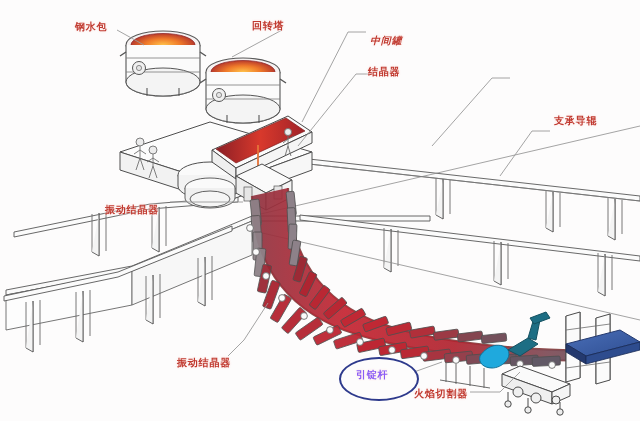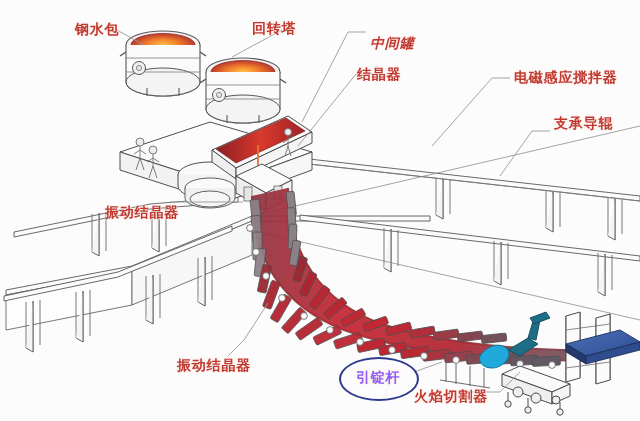--- a/index.html
+++ b/index.html
@@ -20,21 +20,21 @@
   }
   #diagram-svg {
     position: absolute;
     left: 0; top: 0;
     width: 640px;
     height: 421px;
   }
   .label {
     position: absolute;
     color: #c0392f;
-    font-size: 14px;
+    font-size: 10px;
     font-weight: bold;
     letter-spacing: 0.8px;
     white-space: nowrap;
     text-shadow: 0 0 3px #fdecea, 0 0 3px #fdecea;
     line-height: 1;
   }
   .label.highlighted {
     color: #8b5cf6;
   }
   .ellipse-ring {
@@ -389,22 +389,21 @@
       <path d="M170,202 L243,202"></path>
       <path d="M228,356 L244,340 L268,303"></path>
       <path d="M414,372 L442,362"></path>
       <path d="M470,392 L500,392 L520,372"></path>
     </g>
   </svg>
 
   <div class="label" style="left:75px;  top:22px;">钢水包</div>
   <div class="label" style="left:252px; top:21px;">回转塔</div>
   <div class="label" style="left:370px; top:36px;font-style:italic;">中间罐</div>
-  <div class="label" style="left:357px; top:67px;">结晶器</div>
-  <div class="label" style="left:514px; top:70px;">电磁感应搅拌器</div>
+  <div class="label" style="left:368px; top:67px;">结晶器</div>
   <div class="label" style="left:554px; top:116px;">支承导辊</div>
   <div class="label" style="left:105px; top:196px;margin-top:9px;">振动结晶器</div>
   <div class="label" style="left:177px; top:358px;">振动结晶器</div>
   <div class="ellipse-ring" style="left:339px; top:357px; width:76px; height:40px;"></div>
   <div class="label highlighted" style="left:356px; top:370px;">引锭杆</div>
   <div class="label" style="left:414px; top:389px;">火焰切割器</div>
 
 </div>
 
 </body></html>

